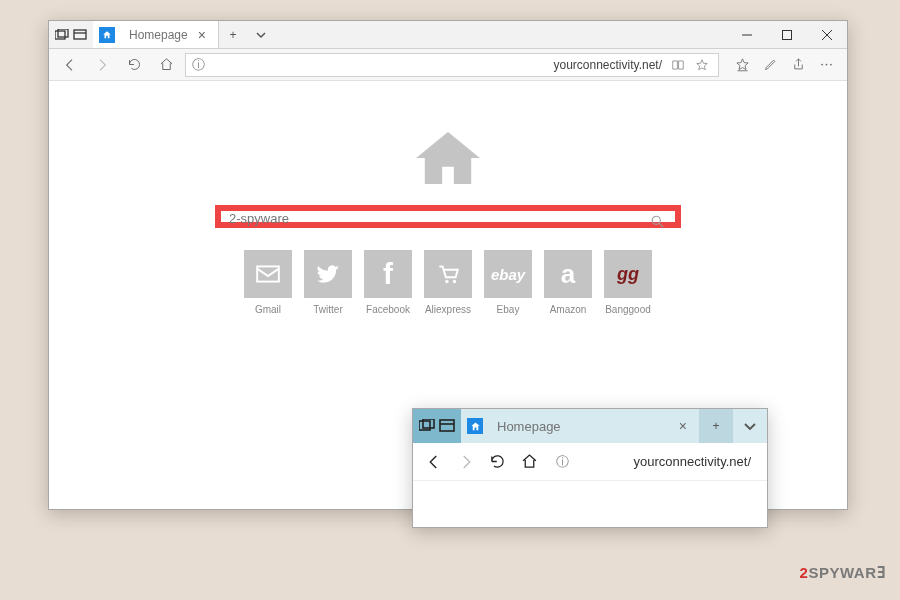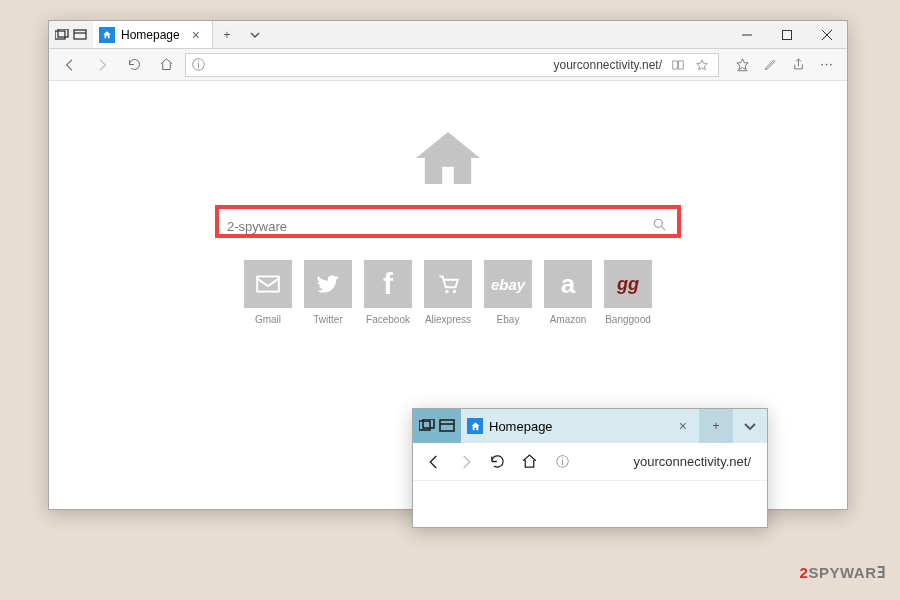--- a/index.html
+++ b/index.html
@@ -40,21 +40,21 @@
       border-right: 1px solid #d0d0d0;
       padding: 0 8px 0 6px;
       gap: 6px;
       min-width: 120px;
     }
     .tab-favicon {
       width: 16px; height: 16px;
       background: #1e88e5;
       display: flex; align-items: center; justify-content: center;
     }
-    .tab-label { font-size: 12px; color: #000000; flex: 1; }
+    .tab-label { font-size: 12px; color: #737373; flex: 1; margin-left: 8px; }
     .tab-close { font-size: 14px; color: #666; padding: 0 4px; cursor: pointer; }
     .newtab-group { display: flex; align-items: center; height: 27px; }
     .newtab-btn, .caret-btn {
       width: 28px; height: 27px;
       display: flex; align-items: center; justify-content: center;
       color: #555; cursor: pointer;
     }
     .win-controls { margin-left: auto; display: flex; }
     .win-btn { width: 40px; height: 28px; display:flex; align-items:center; justify-content:center; cursor:pointer; color:#333; }
     .addrbar {
@@ -96,24 +96,24 @@
       flex-direction: column;
       align-items: center;
       padding-top: 48px;
     }
     .big-home {
       margin-bottom: 18px;
       color: #c4c4c4;
     }
     .searchbox {
       width: 466px;
-      height: 33px;
-      border: 4px solid #ef4444;
-      display: flex;
-      align-items: flex-end;
+      height: 23px;
+      border: 6px solid #ef4444;
+      display: flex;
+      align-items: flex-start;
       padding: 0 8px;
     }
     .searchinput {
       flex:1; border:none; outline:none;
       font-size: 13px; color:#777;
       background: transparent;
     }
     .search-btn { width:20px; height:20px; color:#9e9e9e; cursor:pointer; display:flex; align-items:center; justify-content:center; }
     .tiles {
       margin-top: 22px;

